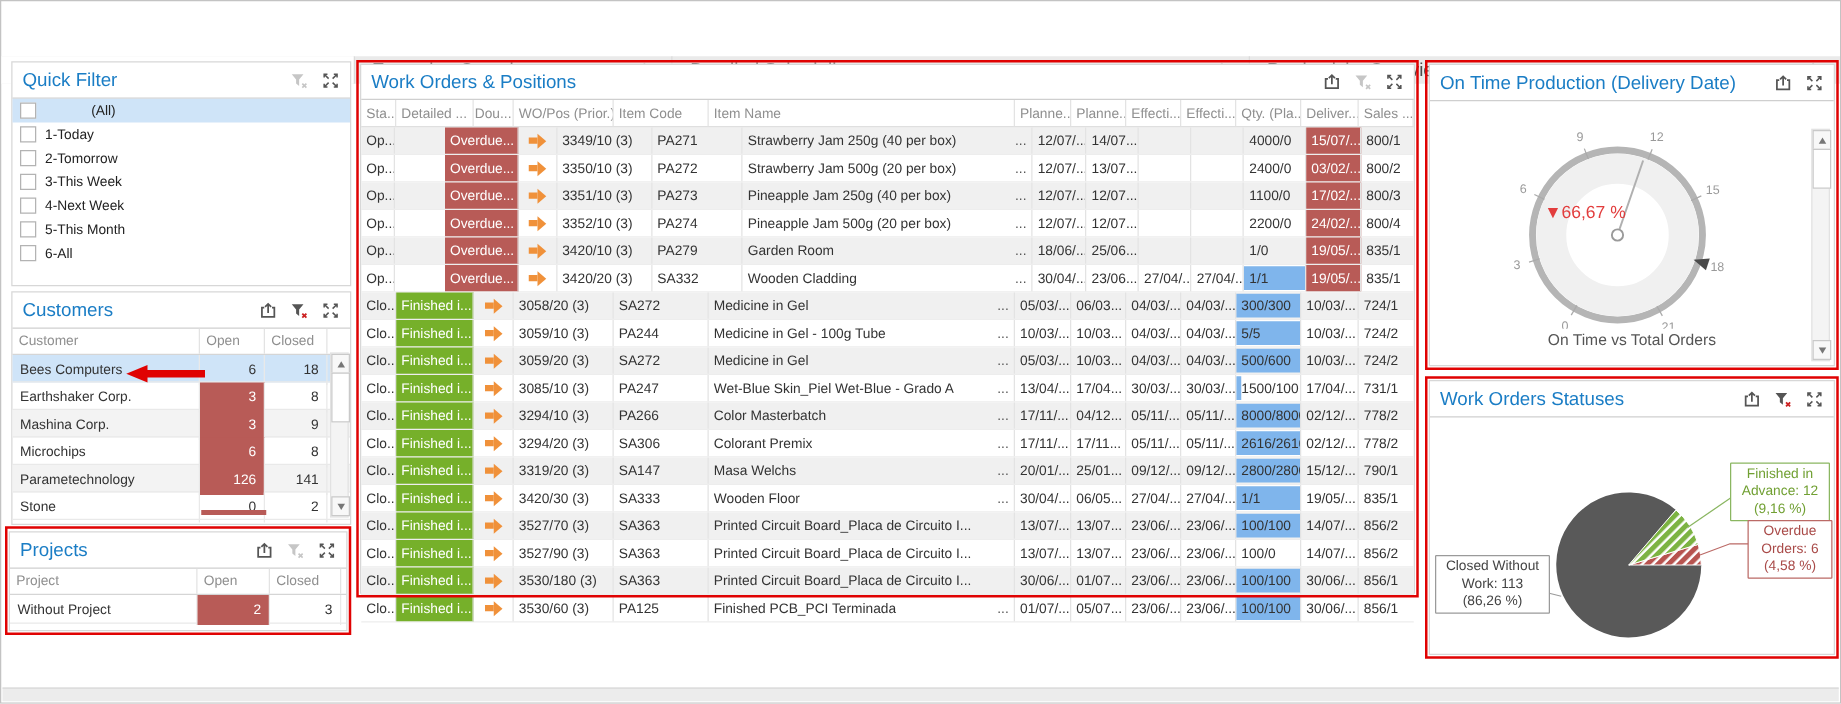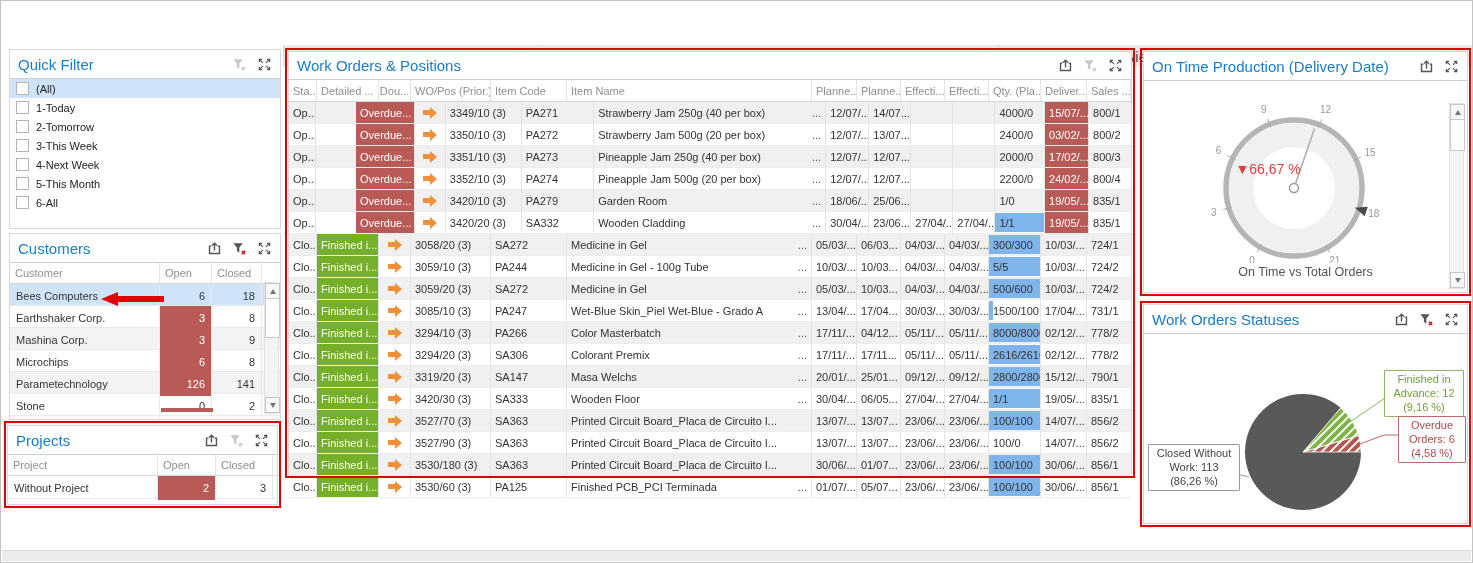--- a/index.html
+++ b/index.html
@@ -22,21 +22,21 @@
   .picons svg{display:block;}
   .ic-dis{color:#c6c6c6;}
   
   .ann{position:absolute;border:2px solid #e00202;box-sizing:border-box;pointer-events:none;z-index:50;}
   .ann-arrow{position:absolute;z-index:51;pointer-events:none;}
   .arrow-tip{position:absolute;left:0;top:0;width:0;height:0;border-top:7px solid transparent;
              border-bottom:7px solid transparent;border-right:17px solid #e00202;}
   .arrow-bar{position:absolute;left:15px;top:4px;width:48px;height:6px;background:#e00202;}
   
   .qf-row{display:flex;align-items:center;height:19px;padding-left:6px;font-size:11px;color:#222;}
-  .qf-row.sel{background:#cfe4f8;}
+  .qf-row.sel{background:#cfe4f8;gap:37px;}
   .cbx{width:11px;height:11px;border:1px solid #b3b3b3;background:#fff;margin-right:7px;flex:0 0 auto;}
   
   .mini-head{display:flex;height:20px;font-size:11px;color:#8f8f8f;border-bottom:1px solid #d5d5d5;align-items:center;}
   .mini-head span{box-sizing:border-box;padding:0 5px;border-right:1px solid #e3e3e3;height:100%;display:flex;align-items:center;}
   .mrow{display:flex;height:21px;font-size:11px;align-items:stretch;border-bottom:1px solid #e9e9e9;}
   .mrow.alt{background:#f3f3f3;}
   .mrow.sel{background:#cfe4f8;}
   .mcell{box-sizing:border-box;padding:12px 6px;display:flex;align-items:center;border-right:1px solid #e9e9e9;}
   .mcell.num{justify-content:flex-end;}
   .mcell.redc{background:#b85b57;color:#fff;}
@@ -404,21 +404,21 @@
             <span class="namecell">
               <span class="nm">Pineapple Jam 250g (40 per box)</span>
               <span class="dots">...</span>
             </span>
           </div>
           <div class="wcell c6">12/07/...</div>
           <div class="wcell c7">12/07...</div>
           <div class="wcell c8"></div>
           <div class="wcell c9"></div>
           <div class="wcell c10">
-            <span class="qtxt">2000/0</span>
+            <span class="qtxt">1100/0</span>
           </div>
           <div class="wcell c11 delred">17/02/...</div>
           <div class="wcell c12">800/3</div>
         </div>
         <div class="wo-row">
           <div class="wcell c0">Op...</div>
           <div class="wcell c1 chip-red">Overdue...</div>
           <div class="wcell c2">
             <span class="oarr">
               <i class="bar"></i>

